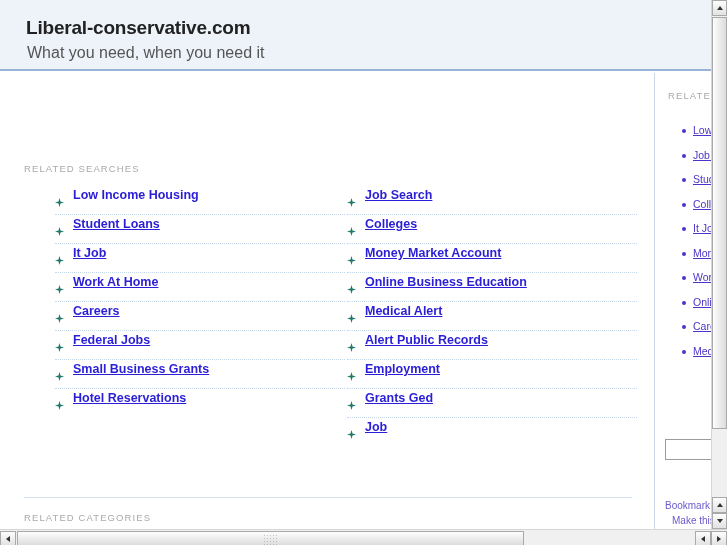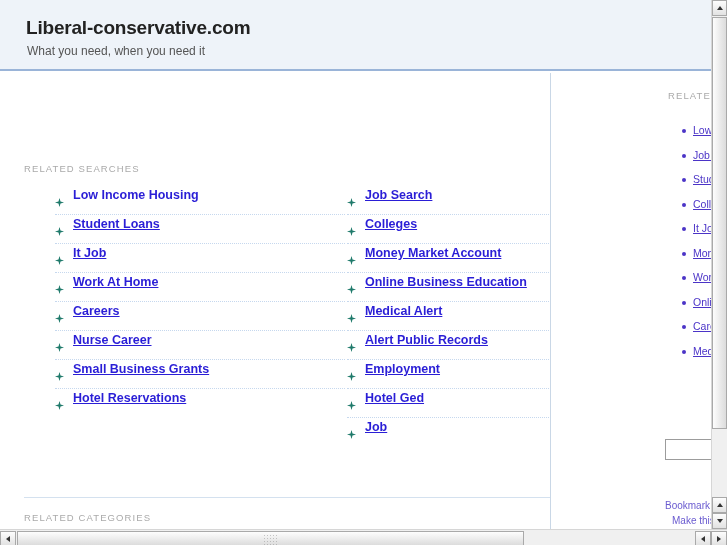--- a/index.html
+++ b/index.html
@@ -41,30 +41,30 @@
     left: 26px; top: 17px;
     font-size: 19px;
     font-weight: bold;
     color: #222222;
     letter-spacing: -0.2px;
     white-space: nowrap;
   }
   #site-tagline {
     position: absolute;
     left: 27px; top: 44px;
-    font-size: 12px;
+    font-size: 16px;
     color: #555555;
     white-space: nowrap;
   }
 
   
   #content {
     position: absolute;
     left: 0; top: 73px;
-    width: 551px;
+    width: 655px;
     height: 456px;
     border-right: 1px solid #c9d7e6;
     box-sizing: border-box;
     overflow: hidden;
   }
 
   .section-label {
     position: absolute;
     font-size: 9.5px;
     color: #aaaaaa;
@@ -330,21 +330,21 @@
             <div class="rs-row">
               <span class="rs-bullet"><svg width="9" height="9" viewBox="0 0 9 9">
                   <path d="M4.5 0 L5.5 3.5 L9 4.5 L5.5 5.5 L4.5 9 L3.5 5.5 L0 4.5 L3.5 3.5 Z" fill="#1f7a6b"></path>
                 </svg></span>
               <a class="rs-link">Careers</a>
             </div>
             <div class="rs-row">
               <span class="rs-bullet"><svg width="9" height="9" viewBox="0 0 9 9">
                   <path d="M4.5 0 L5.5 3.5 L9 4.5 L5.5 5.5 L4.5 9 L3.5 5.5 L0 4.5 L3.5 3.5 Z" fill="#1f7a6b"></path>
                 </svg></span>
-              <a class="rs-link">Nurse Career</a>
+              <a class="rs-link">Federal Jobs</a>
             </div>
             <div class="rs-row">
               <span class="rs-bullet"><svg width="9" height="9" viewBox="0 0 9 9">
                   <path d="M4.5 0 L5.5 3.5 L9 4.5 L5.5 5.5 L4.5 9 L3.5 5.5 L0 4.5 L3.5 3.5 Z" fill="#1f7a6b"></path>
                 </svg></span>
               <a class="rs-link">Small Business Grants</a>
             </div>
             <div class="rs-row">
               <span class="rs-bullet"><svg width="9" height="9" viewBox="0 0 9 9">
                   <path d="M4.5 0 L5.5 3.5 L9 4.5 L5.5 5.5 L4.5 9 L3.5 5.5 L0 4.5 L3.5 3.5 Z" fill="#1f7a6b"></path>
@@ -392,21 +392,21 @@
             <div class="rs-row">
               <span class="rs-bullet"><svg width="9" height="9" viewBox="0 0 9 9">
                   <path d="M4.5 0 L5.5 3.5 L9 4.5 L5.5 5.5 L4.5 9 L3.5 5.5 L0 4.5 L3.5 3.5 Z" fill="#1f7a6b"></path>
                 </svg></span>
               <a class="rs-link">Employment</a>
             </div>
             <div class="rs-row">
               <span class="rs-bullet"><svg width="9" height="9" viewBox="0 0 9 9">
                   <path d="M4.5 0 L5.5 3.5 L9 4.5 L5.5 5.5 L4.5 9 L3.5 5.5 L0 4.5 L3.5 3.5 Z" fill="#1f7a6b"></path>
                 </svg></span>
-              <a class="rs-link">Hotel Ged</a>
+              <a class="rs-link">Grants Ged</a>
             </div>
             <div class="rs-row">
               <span class="rs-bullet"><svg width="9" height="9" viewBox="0 0 9 9">
                   <path d="M4.5 0 L5.5 3.5 L9 4.5 L5.5 5.5 L4.5 9 L3.5 5.5 L0 4.5 L3.5 3.5 Z" fill="#1f7a6b"></path>
                 </svg></span>
               <a class="rs-link">Job</a>
             </div>
           </div>
       </div>
 

